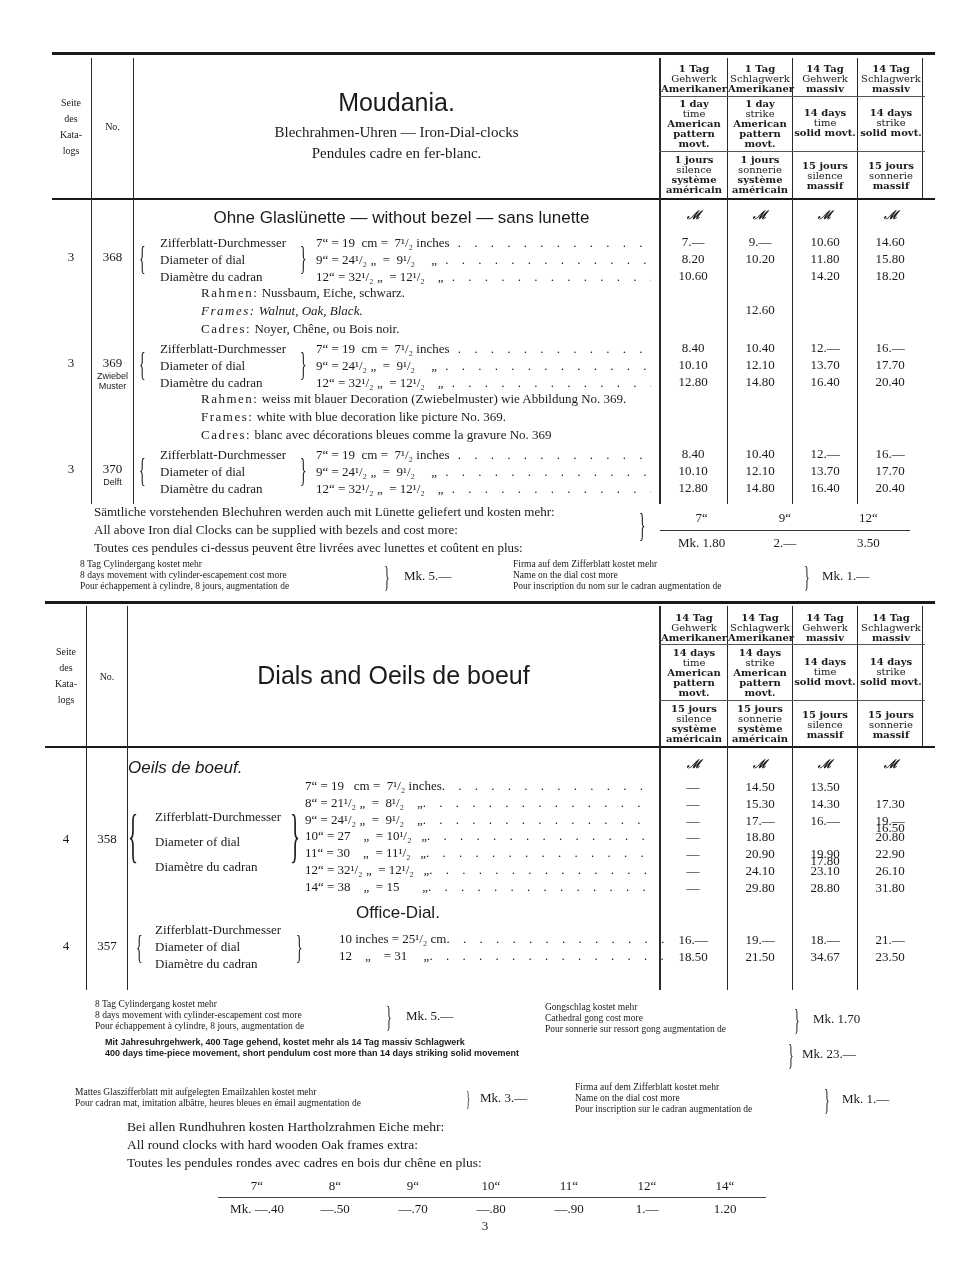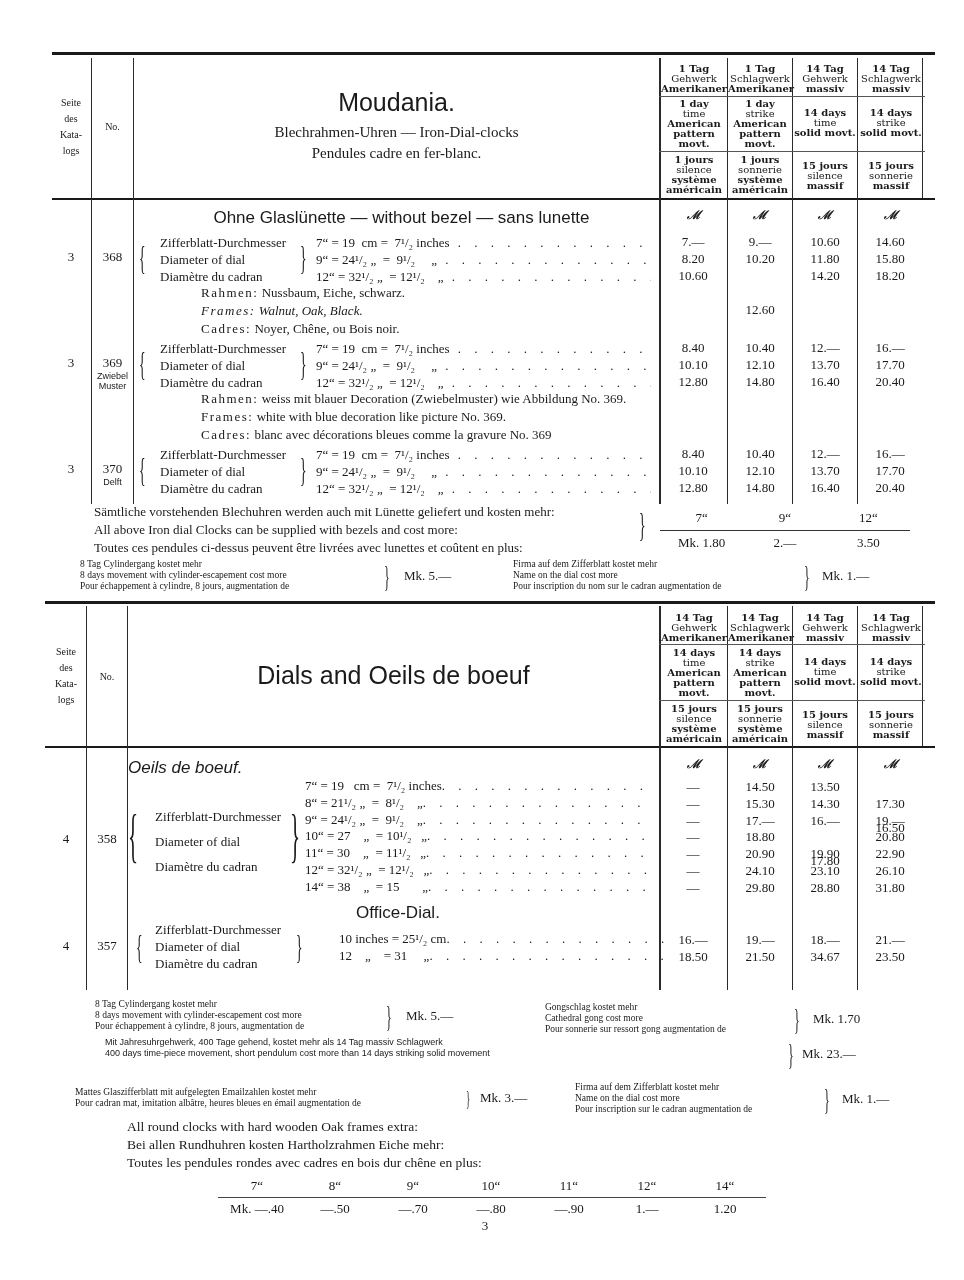--- a/index.html
+++ b/index.html
@@ -12,21 +12,21 @@
   .hrule { position: absolute; background: #1a1a1a; }
   .vrule { position: absolute; background: #2a2a2a; width: 1px; }
   .hdr-col { position: absolute; text-align: center; font-size: 10px; line-height: 10px; font-family: "DejaVu Serif", serif; }
   .hdr-col .n { font-weight: normal; }
   .seite { font-size: 10px; line-height: 16px; text-align: center; }
   .txt { font-size: 13px; white-space: nowrap; }
   .small { font-size: 10px; white-space: nowrap; line-height: 11px; }
   .price { position: absolute; font-size: 13px; text-align: center; width: 60px; }
   .spaced { letter-spacing: 1.5px; }
   .dots { letter-spacing: 5px; }
-  .bold-sm { font-family: "Liberation Sans", sans-serif; font-weight: normal; font-size: 9.5px; white-space: nowrap; line-height: 11px; }
+  .bold-sm { font-family: "Liberation Sans", sans-serif; font-weight: bold; font-size: 9.5px; white-space: nowrap; line-height: 11px; }
 </style>
 </head>
 <body>
 
 <div>
 
   <div class="hrule" style="left:52px; top:52px; width:883px; height:3px;"></div>
 
   <div class="hrule" style="left:52px; top:198px; width:883px; height:2px;"></div>
 
@@ -475,22 +475,22 @@
       <div class="abs small" style="left:575px; top:1082px;font-size:9.5px;">
         <div>Firma auf dem Zifferblatt kostet mehr</div>
         <div>Name on the dial cost more</div>
         <div>Pour inscription sur le cadran augmentation de</div>
       </div>
       <div class="abs" style="left:824px; top:1079px; font-size:30px; line-height:39px; transform:scaleX(0.4); transform-origin:left;">}</div>
       <div class="abs txt" style="left:842px; top:1090.5px;">Mk. 1.—</div>
     </div>
 
   <div class="abs txt" style="left:127px; top:1118px; line-height:18px; font-size:13.5px;">
+    <div>Bei allen Rundhuhren kosten Hartholzrahmen Eiche mehr:</div>
     <div>All round clocks with hard wooden Oak frames extra:</div>
-    <div>Bei allen Rundhuhren kosten Hartholzrahmen Eiche mehr:</div>
     <div>Toutes les pendules rondes avec cadres en bois dur chêne en plus:</div>
   </div>
   <div class="abs" style="left:218px; top:1178px; width:548px;">
     <div id="oak-sizes" style="display:flex; font-size:13px;">
         <span style="width:78px; text-align:center;">7“</span>
         <span style="width:78px; text-align:center;">8“</span>
         <span style="width:78px; text-align:center;">9“</span>
         <span style="width:78px; text-align:center;">10“</span>
         <span style="width:78px; text-align:center;">11“</span>
         <span style="width:78px; text-align:center;">12“</span>

